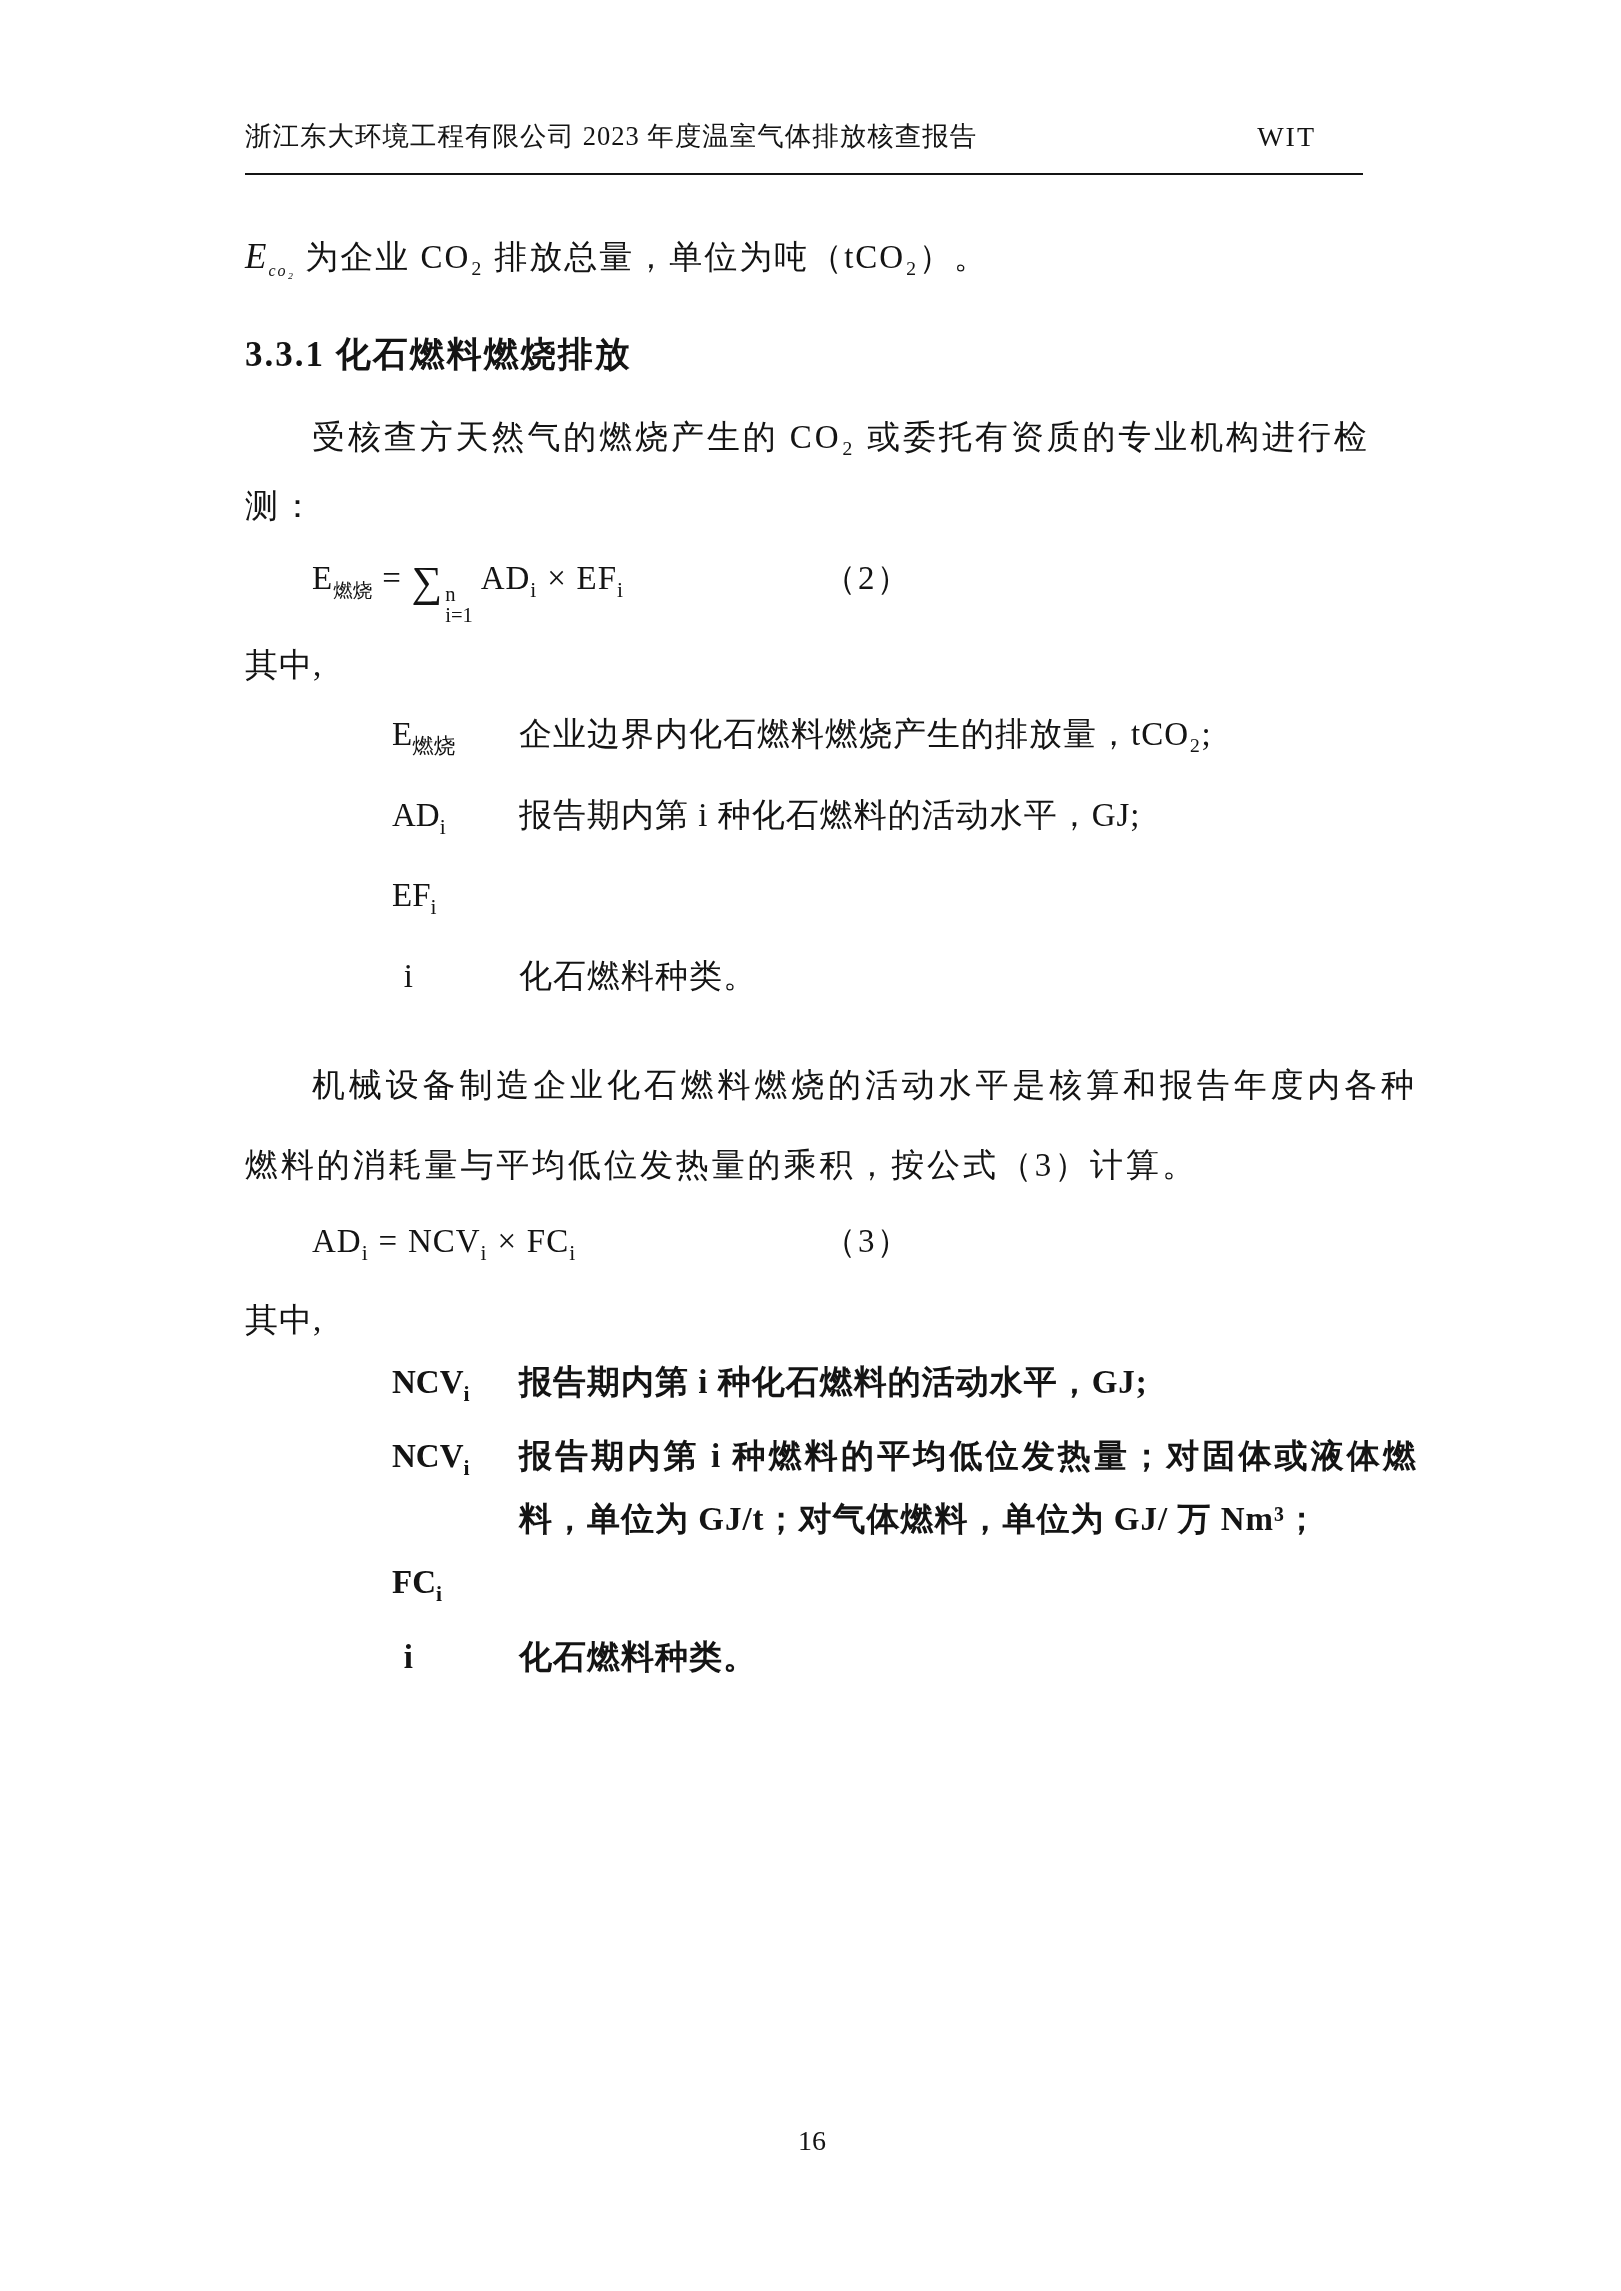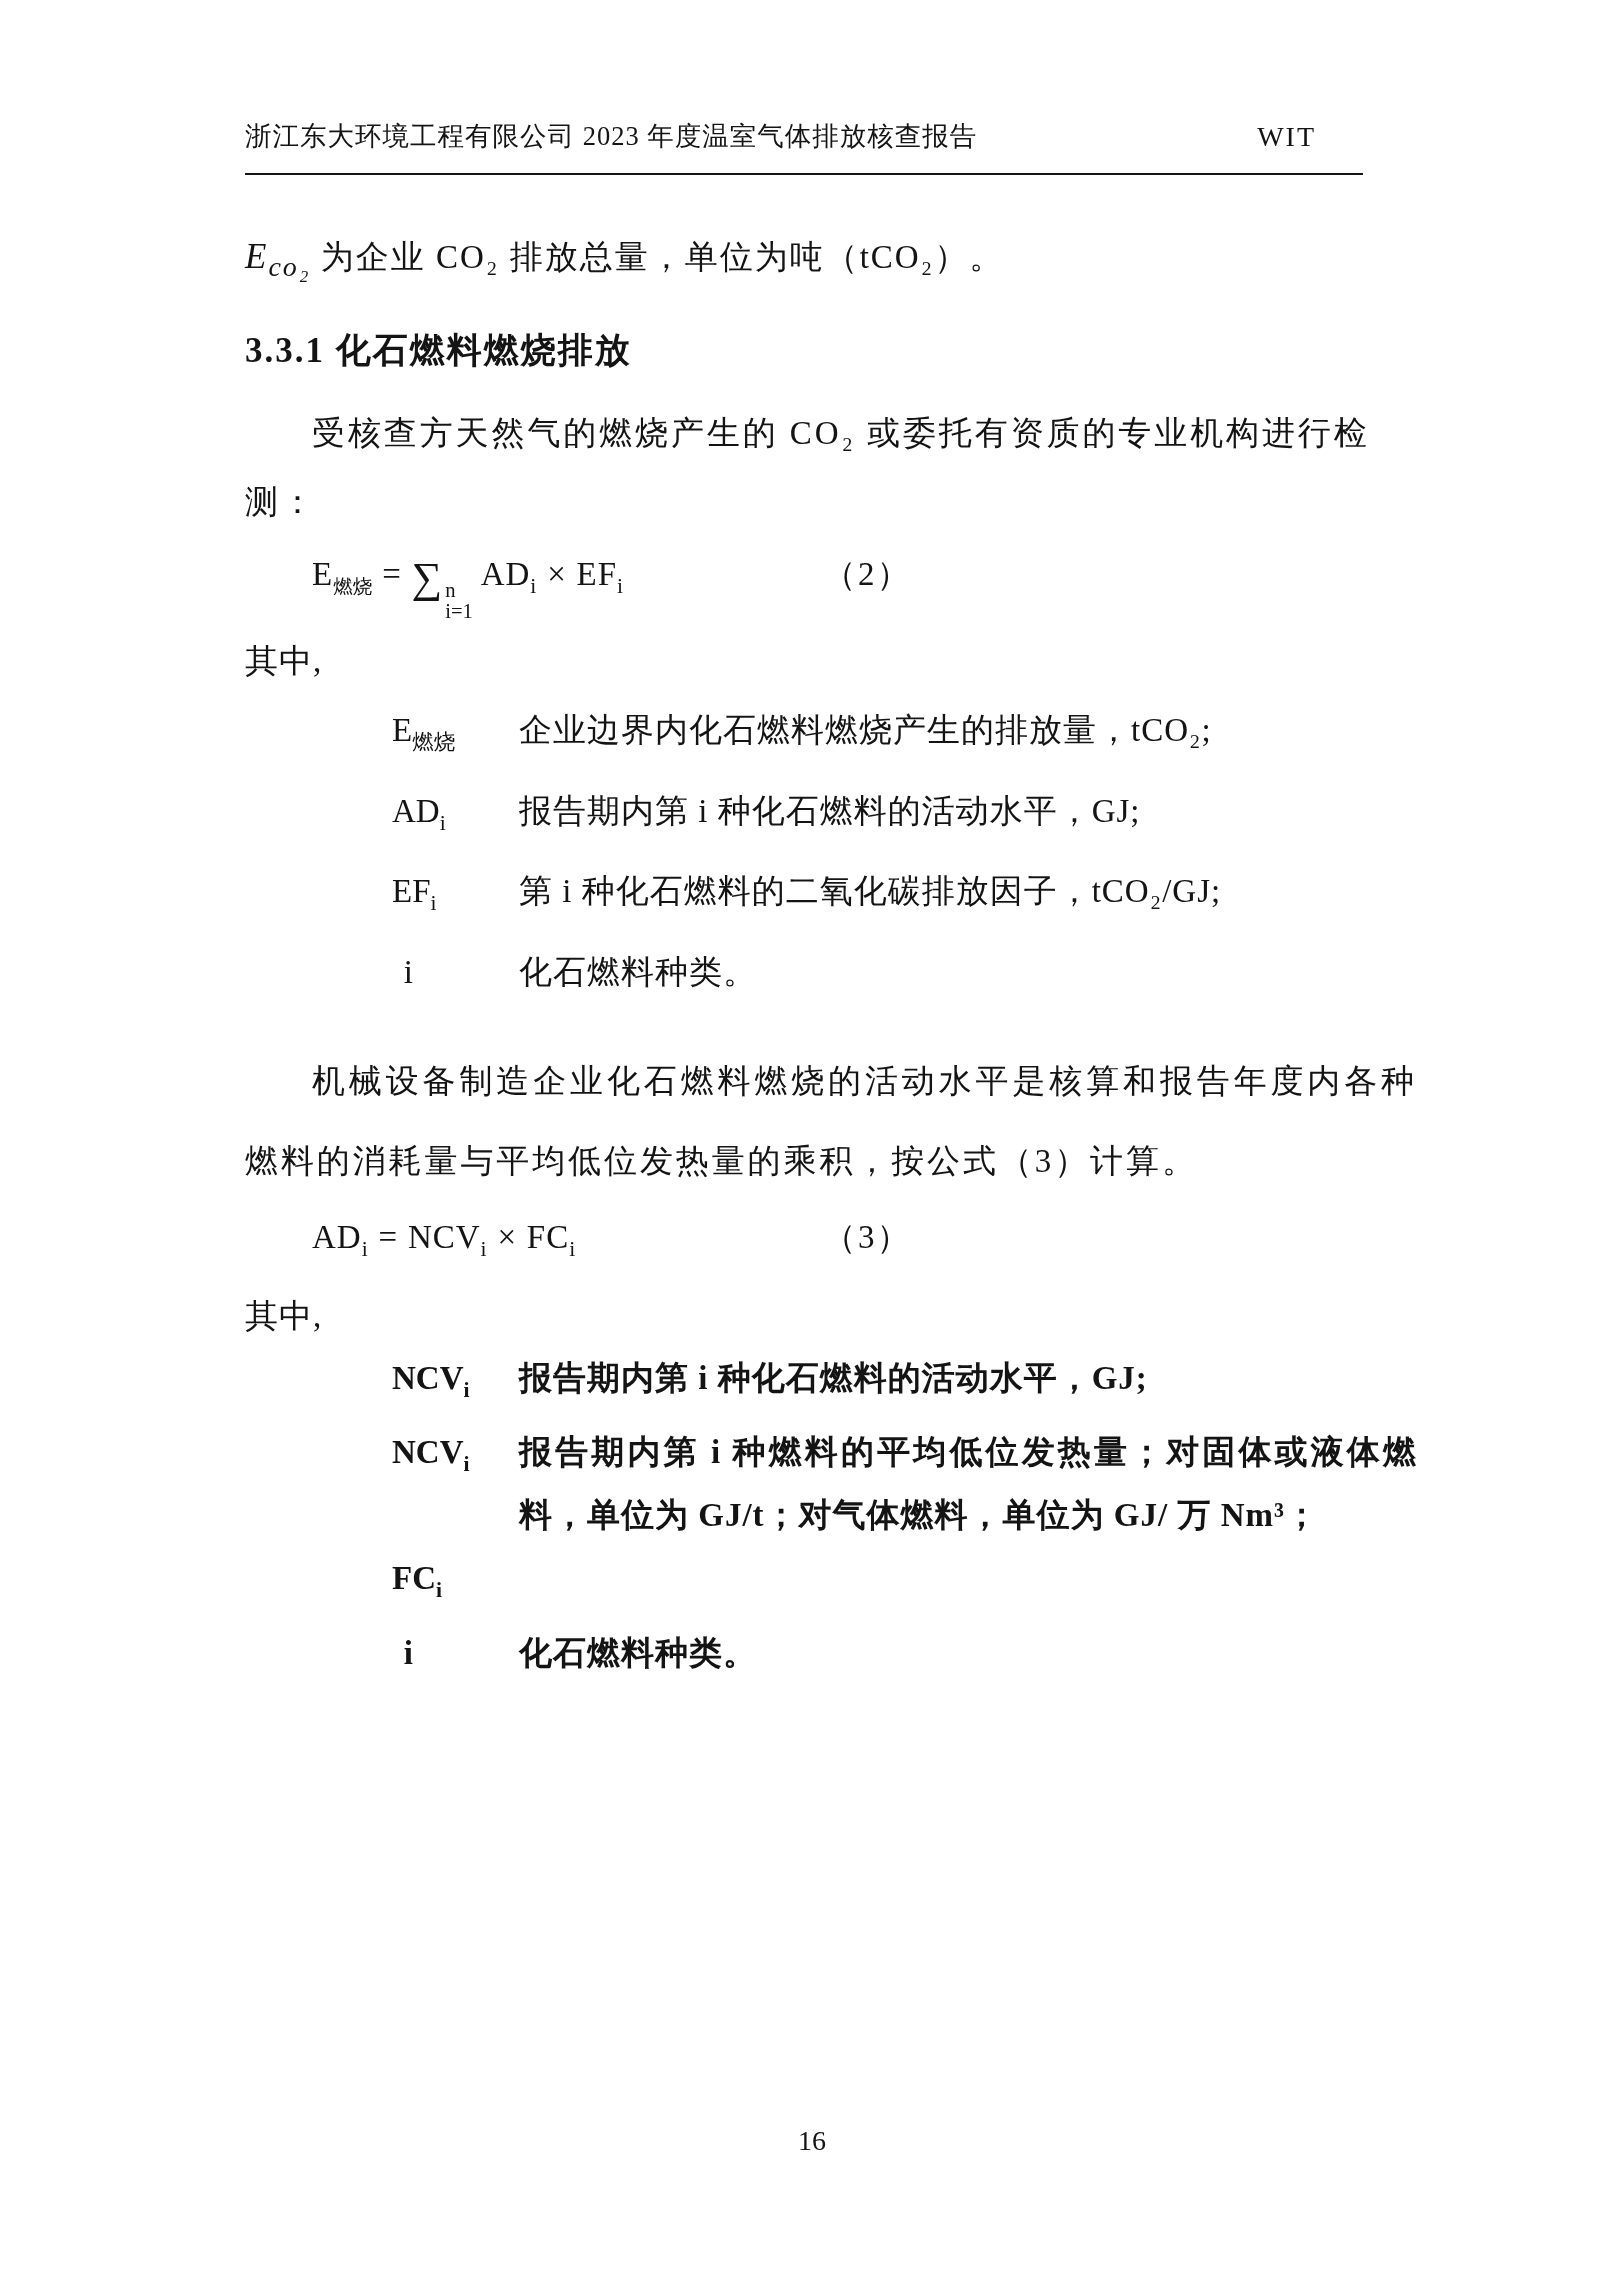--- a/index.html
+++ b/index.html
@@ -20,21 +20,21 @@
     padding-bottom:15.7px;
     border-bottom:2.9px solid #141414;
     line-height:41px;
   }
   .header-title { font-size:26.5px; letter-spacing:1px; }
   .header-logo  { font-size:28px; letter-spacing:2px; padding-right:47px; }
 
   
   .intro { margin-top:47px; line-height:69px; font-size:33px; letter-spacing:2px; }
   .evar  { font-style:italic; font-size:35px; }
-  .isub  { font-style:italic; font-size:28px; }
+  .isub  { font-style:italic; font-size:16px; }
 
   .heading { margin-top:15.7px; line-height:69px; font-size:35px; font-weight:bold; letter-spacing:2px; }
 
   .para { font-size:33px; letter-spacing:2.9px; text-align:justify; text-justify:inter-ideograph; text-indent:67px; }
   .para.single { margin-top:13.7px; line-height:69px; text-align:left; }
   .para.activity { margin-top:22.5px; line-height:80px; }
   .para.final { margin-top:9.8px; line-height:80px; }
 
   
   .formula { position:relative; line-height:74px; font-size:33px; padding-left:67px; letter-spacing:1px; }
@@ -98,21 +98,20 @@
     <div class="defrow">
       <span class="term"><span>E</span><sub class="cjk-sub">燃烧</sub></span>
       <span class="desc">企业边界内化石燃料燃烧产生的排放量，tCO₂;</span>
     </div>
     <div class="defrow">
       <span class="term"><span>AD</span><sub>i</sub></span>
       <span class="desc">报告期内第 i 种化石燃料的活动水平，GJ;</span>
     </div>
     <div class="defrow">
       <span class="term"><span>EF</span><sub>i</sub></span>
-      <span class="desc">第 i 种化石燃料的二氧化碳排放因子，tCO₂/GJ;</span>
     </div>
     <div class="defrow">
       <span class="term ivar"><span>i</span><sub></sub></span>
       <span class="desc">化石燃料种类。</span>
     </div>
   </div>
 
   <p class="para activity">机械设备制造企业化石燃料燃烧的活动水平是核算和报告年度内各种燃料的消耗量与平均低位发热量的乘积，按公式（3）计算。</p>
 
   <div class="formula f3">

